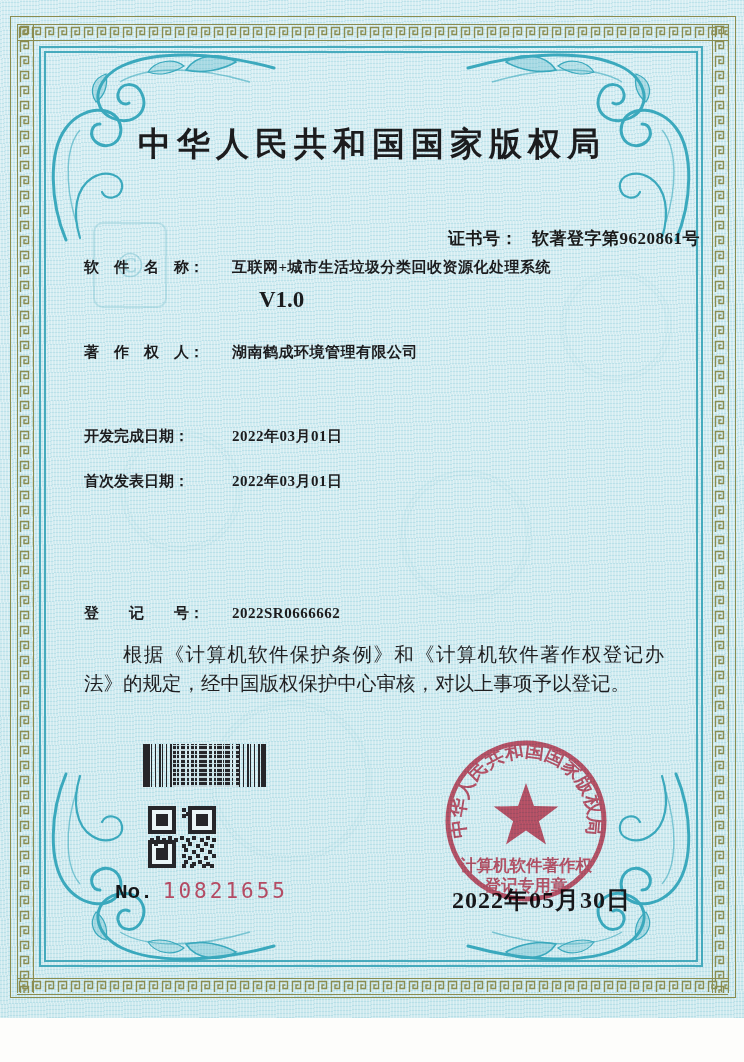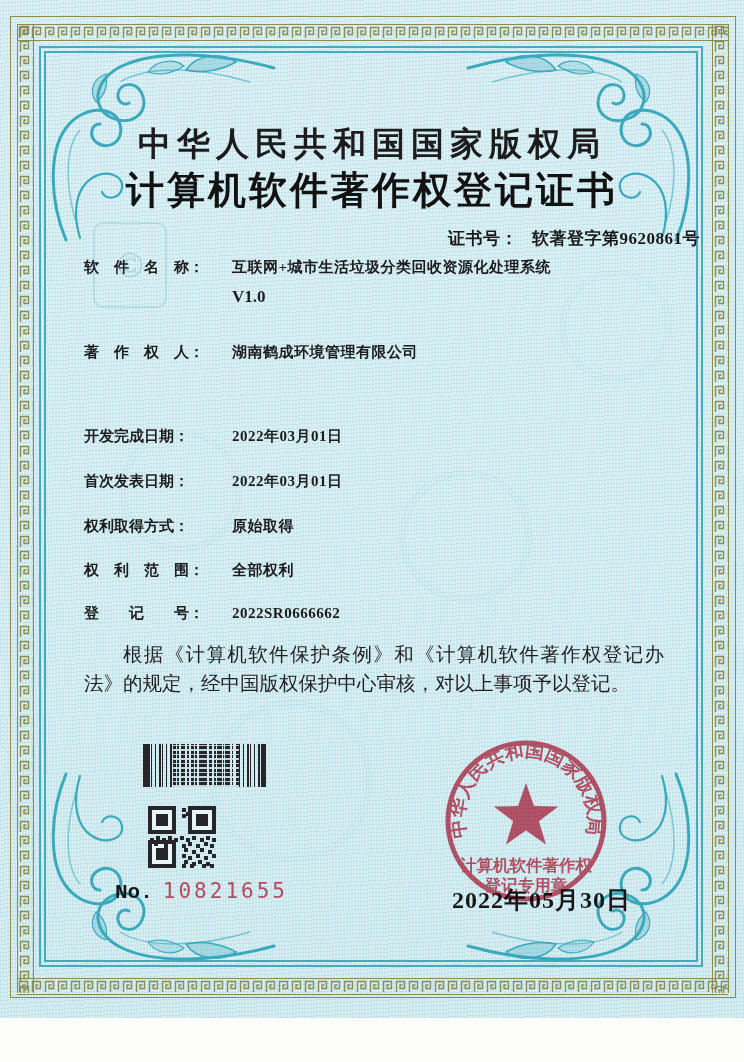--- a/index.html
+++ b/index.html
@@ -45,21 +45,21 @@
     position:absolute;left:0;right:0;top:165px;text-align:center;
     font-size:38px;font-weight:900;letter-spacing:3px;color:#121212;
   }
   .cert-no{
     position:absolute;right:44px;top:227px;font-size:17px;font-weight:bold;color:#1a1a1a;letter-spacing:.5px;margin-left:42px;
   }
   .cert-no .gap{display:inline-block;width:14px;}
   .field{position:absolute;left:84px;font-size:15px;color:#1c1c1e;white-space:nowrap;}
   .field .lbl{display:inline-block;width:148px;font-weight:bold;}
   .field .val{font-weight:600;letter-spacing:.5px;}
-  .val-line2{position:absolute;left:232px;top:287px;font-size:17px;font-weight:600;color:#1c1c1e;}
+  .val-line2{position:absolute;left:232px;top:287px;font-size:23px;font-weight:600;color:#1c1c1e;padding-left:27px;}
   .statement{
     position:absolute;left:84px;top:640px;width:580px;
     font-size:19.5px;line-height:29px;color:#1f1f21;text-indent:2em;text-align:justify;font-weight:500;
   }
   
   .barcode{
     position:absolute;left:143px;top:744px;width:114px;height:43px;
     border-left:5px solid #26262a;border-right:4px solid #26262a;background:
       repeating-linear-gradient(90deg,#26262a 0 2px,transparent 2px 3px,#26262a 3px 4px,transparent 4px 7px,#26262a 7px 8px,transparent 8px 11px);
   }
@@ -149,44 +149,37 @@
   <svg class="flourish fl-bl" viewBox="0 0 240 200">
       <use href="#flourish-art"></use>
     </svg>
   <svg class="flourish fl-br" viewBox="0 0 240 200">
       <use href="#flourish-art"></use>
     </svg>
 
   <div class="emblem-wm">©</div>
 
   <div class="title-org">中华人民共和国国家版权局</div>
-  <div class="title-cert">计算机软件著作权登记证书</div>
   <div class="cert-no">
     <span>证书号：</span><span class="gap"></span><span>软著登字第9620861号</span>
   </div>
 
   <div class="field" style="top:258px">
     <span class="lbl">软　件　名　称：</span><span class="val">互联网+城市生活垃圾分类回收资源化处理系统</span>
   </div>
   <div class="val-line2">V1.0</div>
 
   <div class="field" style="top:343px">
     <span class="lbl">著　作　权　人：</span><span class="val">湖南鹤成环境管理有限公司</span>
   </div>
   <div class="field" style="top:427px">
     <span class="lbl">开发完成日期：</span><span class="val">2022年03月01日</span>
   </div>
   <div class="field" style="top:472px">
     <span class="lbl">首次发表日期：</span><span class="val">2022年03月01日</span>
-  </div>
-  <div class="field" style="top:517px">
-    <span class="lbl">权利取得方式：</span><span class="val">原始取得</span>
-  </div>
-  <div class="field" style="top:561px">
-    <span class="lbl">权　利　范　围：</span><span class="val">全部权利</span>
   </div>
   <div class="field" style="top:604px">
     <span class="lbl">登　　记　　号：</span><span class="val">2022SR0666662</span>
   </div>
 
   <div class="statement">根据《计算机软件保护条例》和《计算机软件著作权登记办法》的规定，经中国版权保护中心审核，对以上事项予以登记。</div>
 
   <div class="barcode">
       <div class="noise"></div>
     </div>

